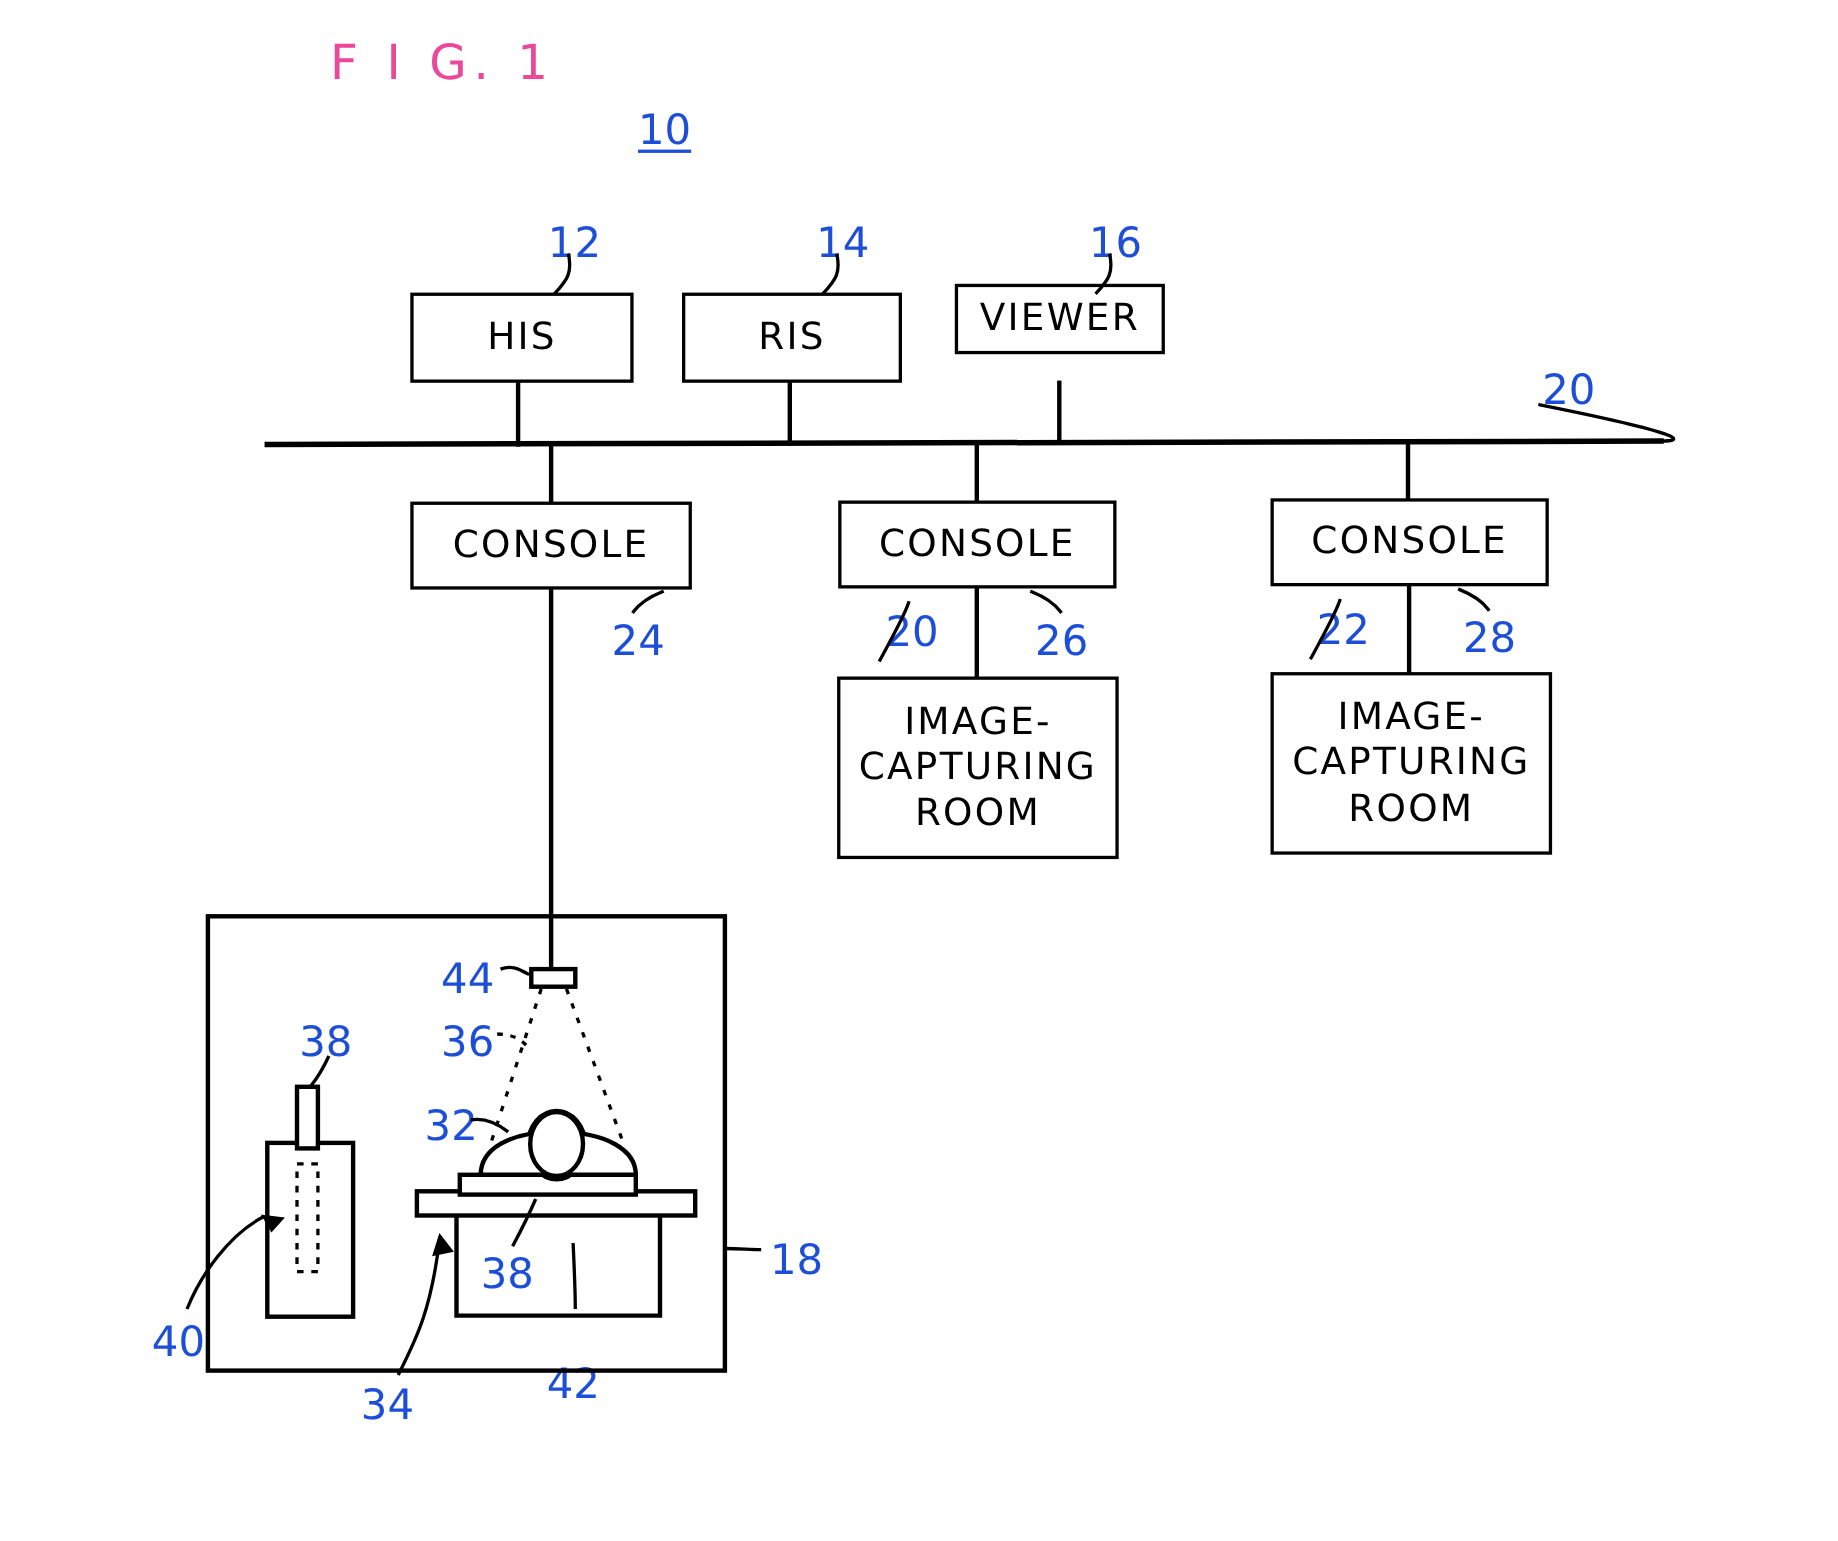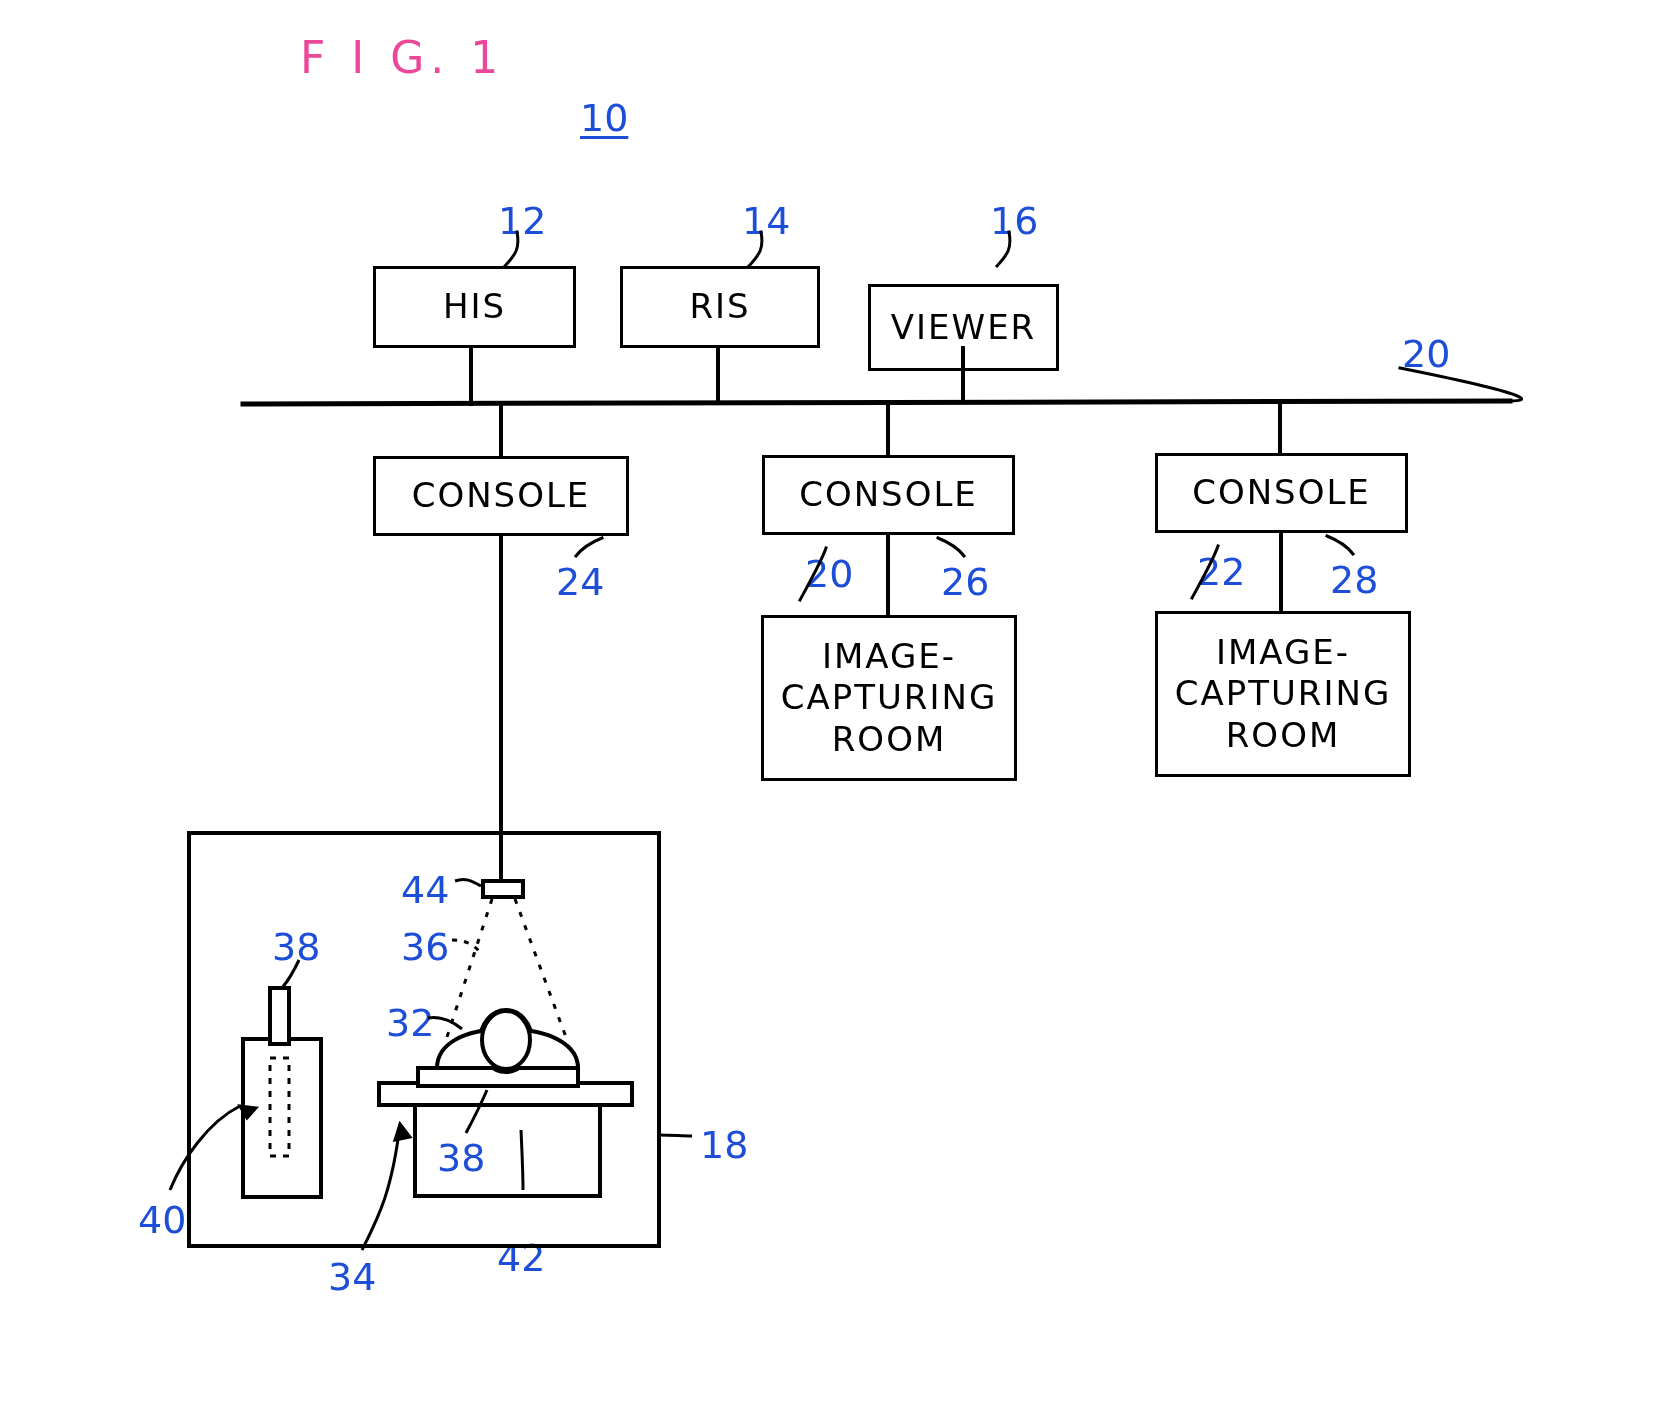--- a/index.html
+++ b/index.html
@@ -78,21 +78,21 @@
   <div class="ref" style="left:742px; top:199px;">14</div>
   <div class="ref" style="left:990px; top:199px;">16</div>
   <div class="ref" style="left:1402px; top:332px;">20</div>
 
   <div class="box" style="left:373px; top:266px; width:203px; height:82px;">
     <span>HIS</span>
   </div>
   <div class="box" style="left:620px; top:266px; width:200px; height:82px;">
     <span>RIS</span>
   </div>
-  <div class="box" style="left:868px; top:284px; width:191px; height:87px;">
+  <div class="box" style="left:868px; top:258px; width:191px; height:64px;">
     <span>VIEWER</span>
   </div>
 
   <div class="box" style="left:373px; top:456px; width:256px; height:80px;">
     <span>CONSOLE</span>
   </div>
   <div class="box" style="left:762px; top:455px; width:253px; height:80px;">
     <span>CONSOLE</span>
   </div>
   <div class="box" style="left:1155px; top:453px; width:253px; height:80px;">

